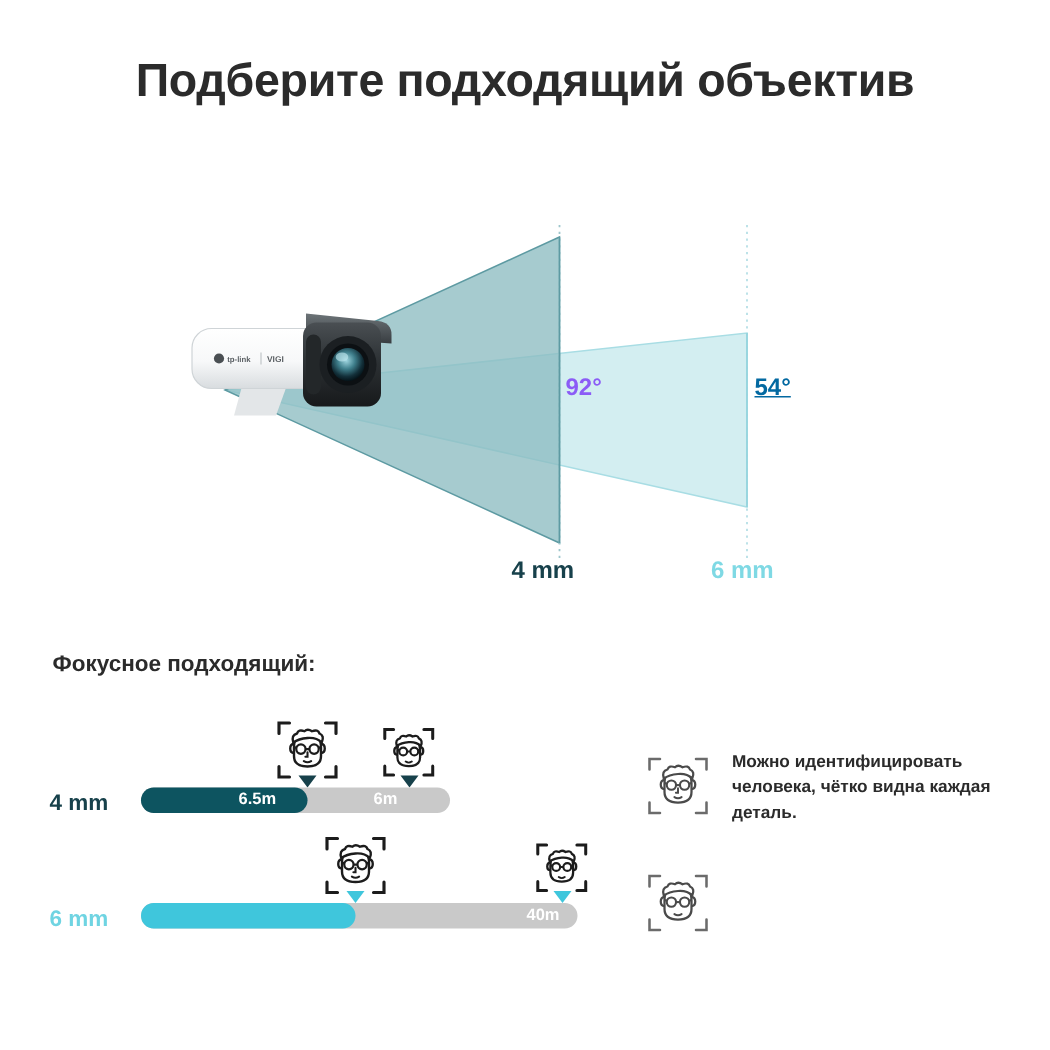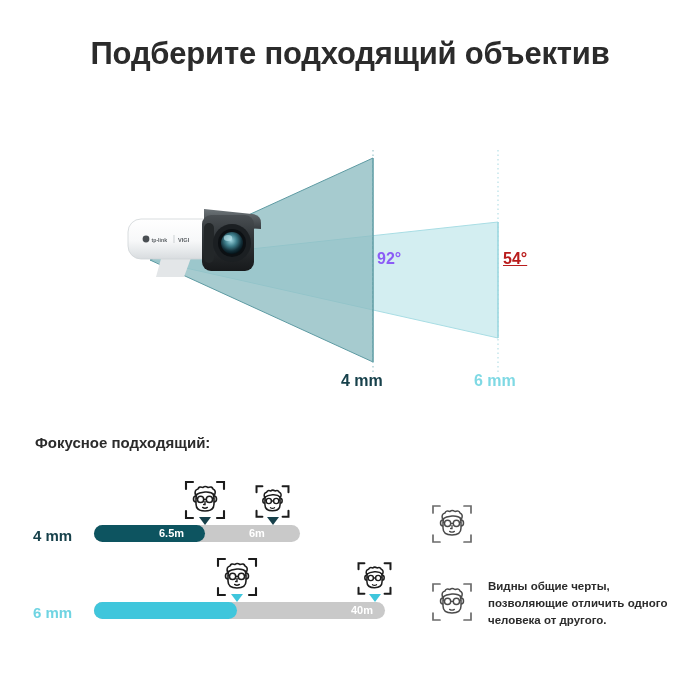--- a/index.html
+++ b/index.html
@@ -49,21 +49,21 @@
   }
   .cam-svg { display: block; }
 
   .angle-label {
     position: absolute;
     font-size: 16px;
     font-weight: bold;
     white-space: nowrap;
   }
   .angle-92 { left: 377px; top: 110px; color: #8b5cf6; }
-  .angle-54 { left: 503px; top: 110px; color: #b91c1c; text-decoration: underline; }
+  .angle-54 { left: 503px; top: 110px; color: #0369a1; text-decoration: underline; }
 
   .mm-label {
     position: absolute;
     font-size: 16px;
     font-weight: bold;
     white-space: nowrap;
   }
   .mm-4 { left: 341px; top: 232px; color: #17414b; }
   .mm-6 { left: 474px; top: 232px; color: #7fd9e4; }
 
@@ -388,20 +388,21 @@
         <circle cx="17.6" cy="21.4" r="3.1"></circle>
           <circle cx="26.4" cy="21.4" r="3.1"></circle>
         <path d="M20.7 21.4 L23.3 21.4"></path>
           <path d="M14.5 20.6 L13.2 20"></path>
           <path d="M29.5 20.6 L30.8 20"></path>
       </g>
       <path d="M22 23.5 L22 26.5 L20.6 26.5" stroke="#4a4a4a" stroke-width="1.3" fill="none" stroke-linecap="round"></path>
       <path d="M19.6 29.4 Q22 31 24.4 29.4" stroke="#4a4a4a" stroke-width="1.3" fill="none" stroke-linecap="round"></path>
     </svg>
   </span>
+  <span class="legend-text">Можно идентифицировать человека, чётко видна каждая деталь.</span>
 </div>
 
 <div class="legend-item legend-2">
   <span class="legend-icon">
     <svg width="44" height="44" viewBox="0 0 44 44">
       <g stroke="#6b6b6b" stroke-width="1.7" fill="none" stroke-linecap="round">
         <path d="M3 11 L3 4 L10 4"></path>
           <path d="M34 4 L41 4 L41 11"></path>
         <path d="M41 33 L41 40 L34 40"></path>
           <path d="M10 40 L3 40 L3 33"></path>
@@ -415,14 +416,13 @@
       <g stroke="#4a4a4a" stroke-width="1.4" fill="none">
         <circle cx="17.6" cy="21.4" r="3.1"></circle>
           <circle cx="26.4" cy="21.4" r="3.1"></circle>
         <path d="M20.7 21.4 L23.3 21.4"></path>
           <path d="M14.5 20.6 L13.2 20"></path>
           <path d="M29.5 20.6 L30.8 20"></path>
       </g>
       <path d="M19.6 29.4 Q22 31 24.4 29.4" stroke="#4a4a4a" stroke-width="1.3" fill="none" stroke-linecap="round"></path>
     </svg>
   </span>
-  <span class="legend-text">Видны общие черты, позволяющие отличить одного человека от другого.</span>
 </div>
 
 </body></html>

